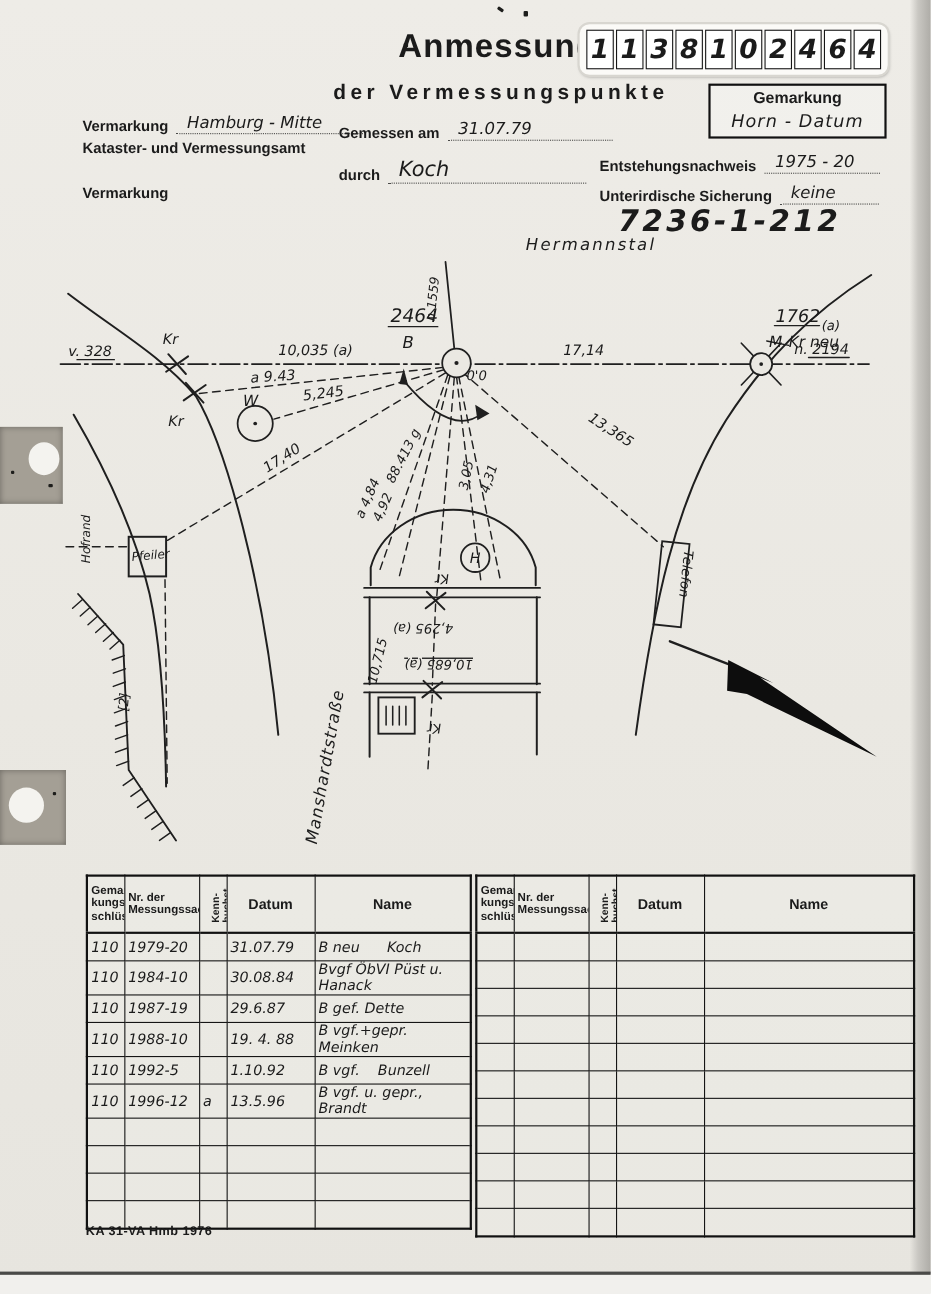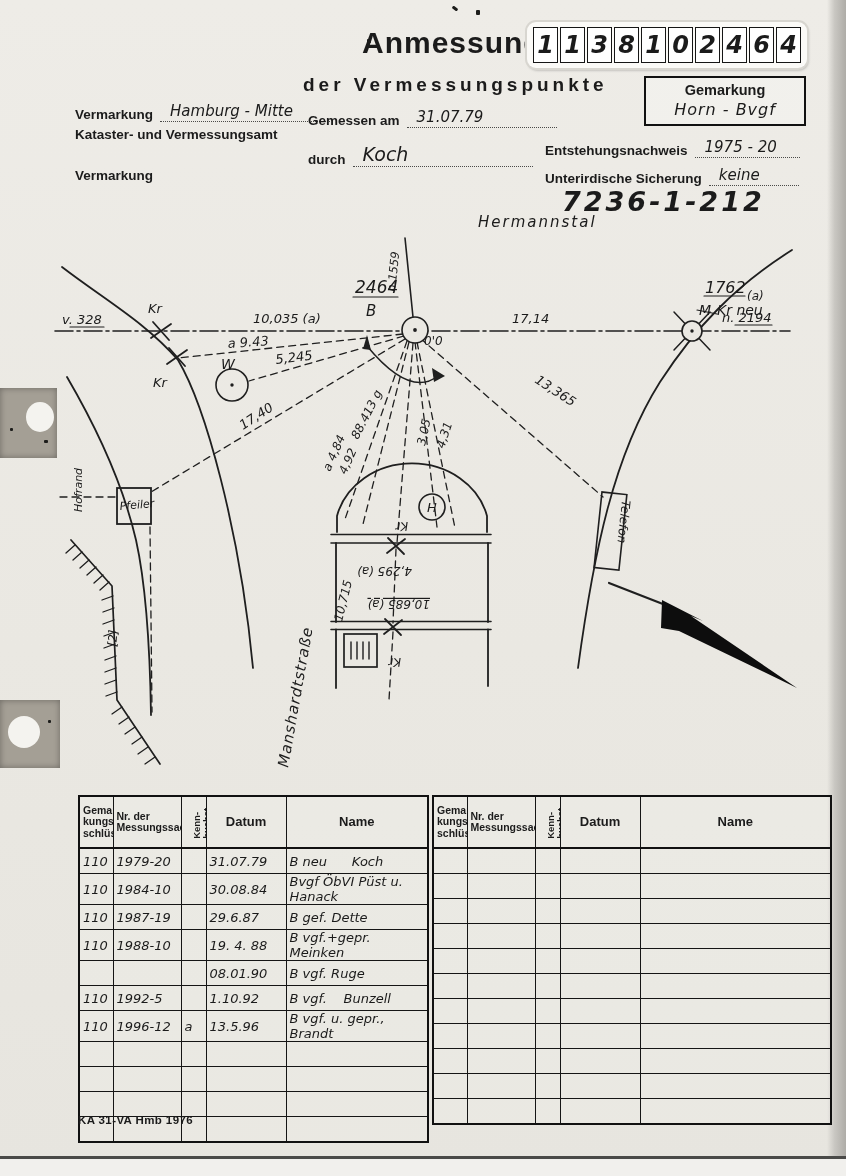--- a/index.html
+++ b/index.html
@@ -73,21 +73,21 @@
   <span class="digit">1</span>
   <span class="digit">0</span>
   <span class="digit">2</span>
   <span class="digit">4</span>
   <span class="digit">6</span>
   <span class="digit">4</span>
 </div>
 
 <div class="abs gembox" style="left:644px;top:76px;width:146px;">
   <div class="gl">Gemarkung</div>
-  <div class="gv">Horn - Bvgf</div>
+  <div class="gv">Horn - Datum</div>
 </div>
 
 <div class="abs field" style="left:75px;top:102px;">
   <span class="fl">Vermarkung</span>
   <span class="fv hw" style="min-width:150px;">Hamburg - Mitte</span>
 </div>
 <div class="abs fl" style="left:75px;top:127px;">Kataster- und Vermessungsamt</div>
 
 <div class="abs field" style="left:308px;top:108px;">
   <span class="fl">Gemessen am</span>
@@ -280,27 +280,20 @@
         <td>B gef. Dette</td>
       </tr>
   <tr>
         <td>110</td>
         <td>1988-10</td>
         <td></td>
         <td>19. 4. 88</td>
         <td>B vgf.+gepr. Meinken</td>
       </tr>
   <tr>
-        <td></td>
-        <td></td>
-        <td></td>
-        <td>08.01.90</td>
-        <td>B vgf. Ruge</td>
-      </tr>
-  <tr>
         <td>110</td>
         <td>1992-5</td>
         <td></td>
         <td>1.10.92</td>
         <td>B vgf.    Bunzell</td>
       </tr>
   <tr>
         <td>110</td>
         <td>1996-12</td>
         <td>a</td>

